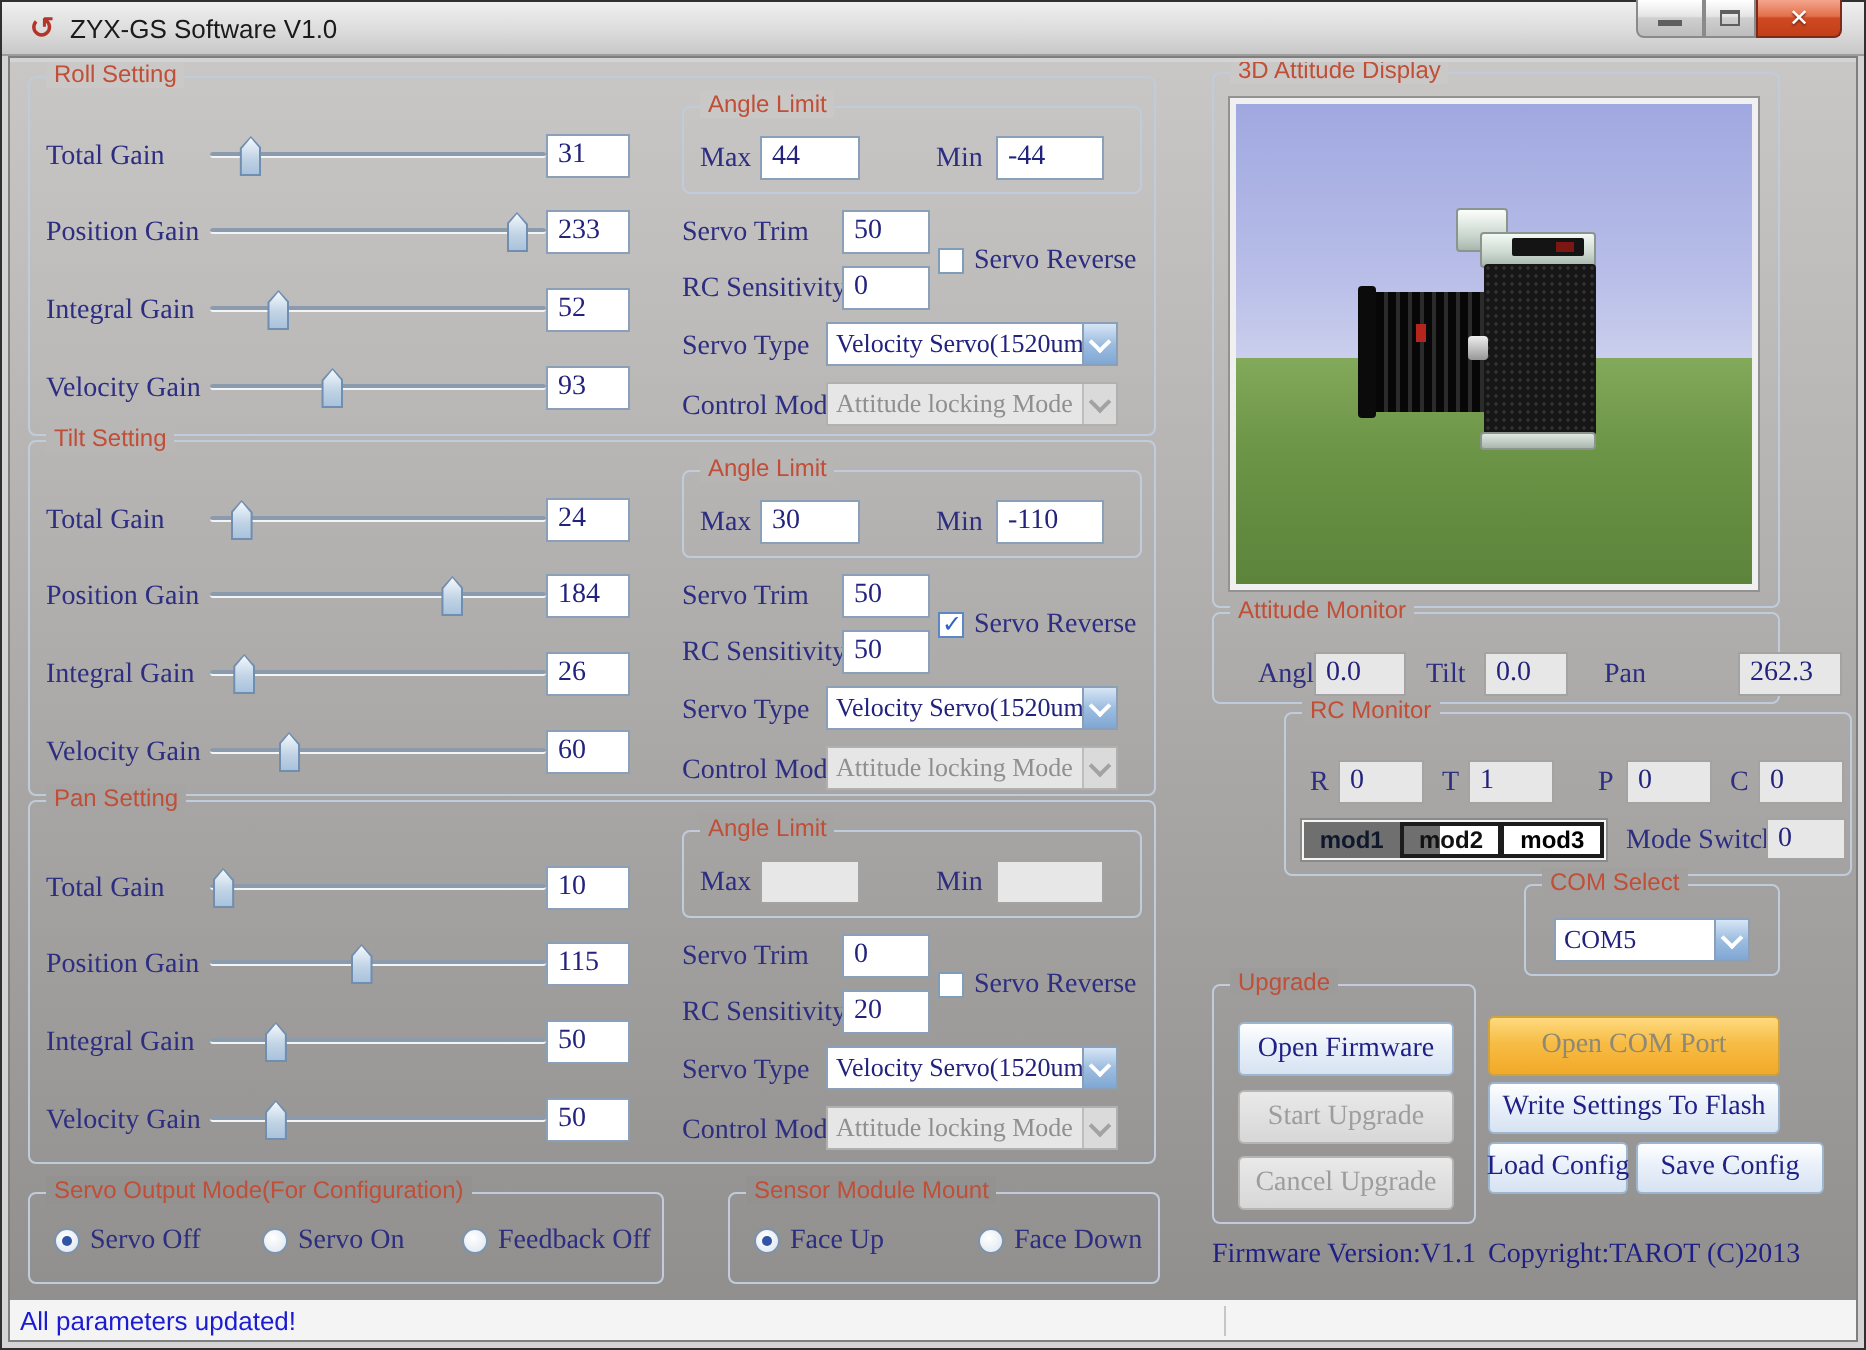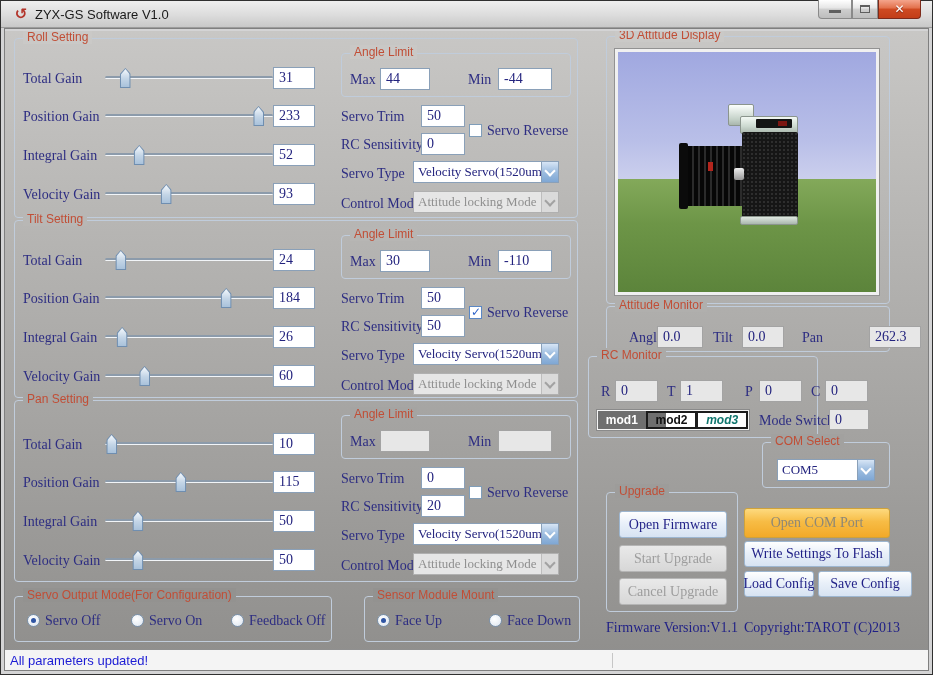--- a/index.html
+++ b/index.html
@@ -67,23 +67,23 @@
   .btn{position:absolute;border:1px solid #9db6d0;border-radius:3px;cursor:pointer;
        background:linear-gradient(#ffffff,#e9f0f9 45%,#d7e3f2);
        font:14px "Liberation Serif",serif;color:#1f1f86;
        display:flex;align-items:center;justify-content:center;white-space:nowrap;}
   .btn.dis{background:linear-gradient(#e9e9e9,#d7d7d7);color:#9d9d9d;border-color:#b5b5b5;cursor:default;}
   .btn.orange{background:linear-gradient(#fdda7e,#f7bc45 45%,#f2a928);border-color:#cfa23b;color:#8e8876;}
   
   .modbar{position:absolute;display:flex;border:1px solid #f5f5f5;outline:1px solid #8a8a8a;}
   .modc{flex:1;display:flex;align-items:center;justify-content:center;
         font:bold 12px "Liberation Sans",sans-serif;}
-  .modc1{background:#6f6f6f;color:#ffffff;}
+  .modc1{background:#6f6f6f;color:#0f172a;}
   .modc2{background:linear-gradient(90deg,#6f6f6f 0 38%,#ffffff 38%);color:#111;border:2px solid #1c1c1c;}
-  .modc3{background:#fff;color:#0f766e;border:2px solid #1c1c1c;border-left-width:1px;font-style:italic;}
+  .modc3{background:#fff;color:#000000;border:2px solid #1c1c1c;border-left-width:1px;}
   
   .vp{position:absolute;left:8px;top:12px;width:264px;height:246px;border:3px solid #f0f0f0;
       box-shadow:inset 0 0 0 1px #9b9b9b,0 0 0 1px #929292;overflow:hidden;background:#9aa3d8;}
   .sky{position:absolute;left:0;top:0;right:0;height:53%;
        background:linear-gradient(#a0a8e0,#b9bfe8 70%,#cbcfed);}
   .grass{position:absolute;left:0;bottom:0;right:0;height:47%;
        background:linear-gradient(#83a95a,#6d9547 40%,#5c843b);}
   .cam{position:absolute;left:64px;top:52px;width:116px;height:122px;}
   .lens{position:absolute;left:0;top:42px;width:64px;height:60px;border-radius:3px;
         background:repeating-linear-gradient(90deg,#070707 0 4px,#2b2b2b 4px 6px);}
@@ -344,21 +344,21 @@
   <div class="g" style="left:606px;top:306px;width:284px;height:46px">
     <span class="gt" style="background:#B0AFAD">Attitude Monitor</span>
     <span class="lbl" style="left:22px;top:23px">Angle</span>
     <input class="tb gray" style="left: 50px; top: 19px; width: 46px;" value="0.0">
     <span class="lbl" style="left:106px;top:23px">Tilt</span>
     <input class="tb gray" style="left: 135px; top: 19px; width: 42px;" value="0.0">
     <span class="lbl" style="left:195px;top:23px">Pan</span>
     <input class="tb gray" style="left: 223px; top: 19px; width: 52px; margin-left: 39px;" value="262.3">
   </div>
 
-  <div class="g" style="left:588px;top:356px;width:230px;height:82px">
+  <div class="g" style="left:642px;top:356px;width:284px;height:82px">
     <span class="gt" style="background:#ABAAA8">RC Monitor</span>
     <span class="lbl" style="left:12px;top:27px">R</span>
     <input class="tb gray" style="left: 26px; top: 23px; width: 43px;" value="0">
     <span class="lbl" style="left:78px;top:27px">T</span>
     <input class="tb gray" style="left: 91px; top: 23px; width: 43px;" value="1">
     <span class="lbl" style="left:156px;top:27px">P</span>
     <input class="tb gray" style="left: 170px; top: 23px; width: 43px;" value="0">
     <span class="lbl" style="left:222px;top:27px">C</span>
     <input class="tb gray" style="left: 236px; top: 23px; width: 43px;" value="0">
     <div class="modbar" style="left:8px;top:53px;width:152px;height:20px">

